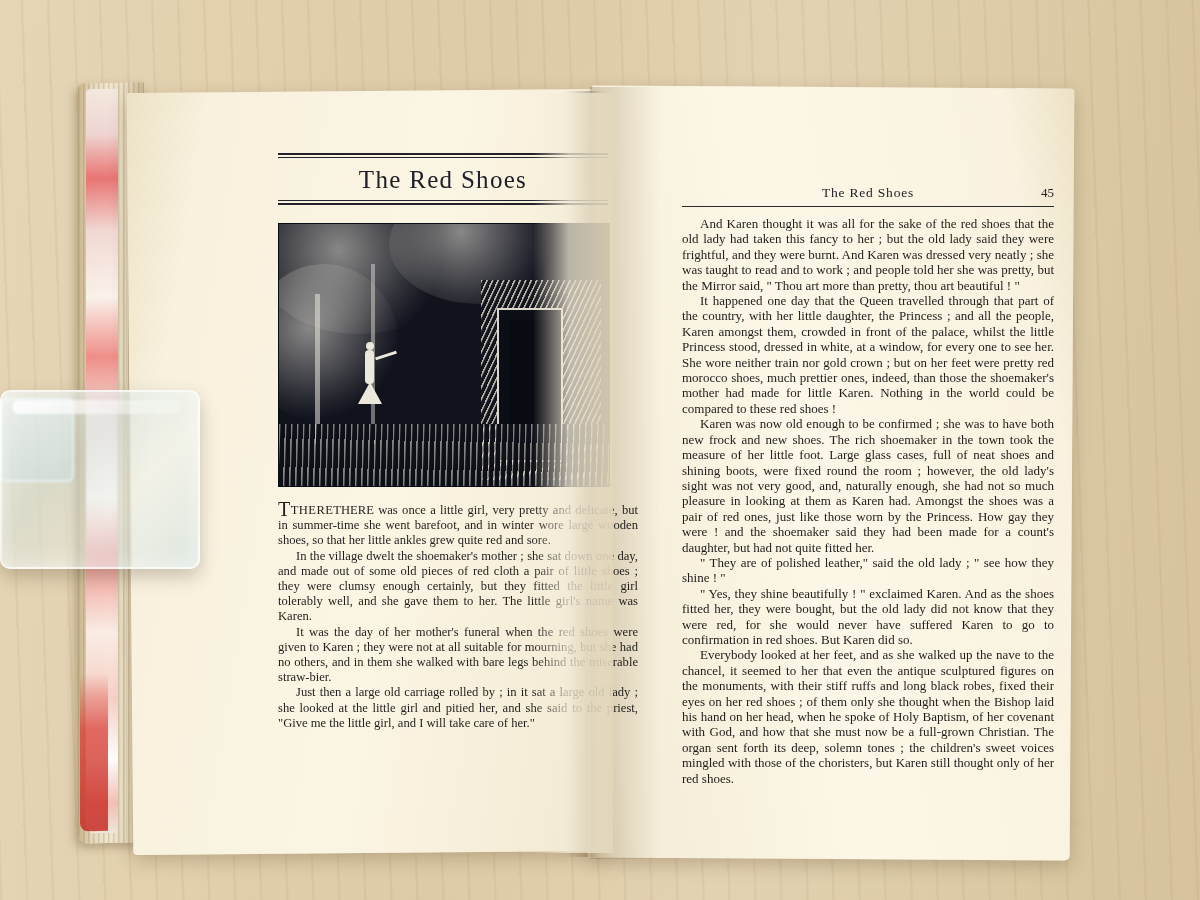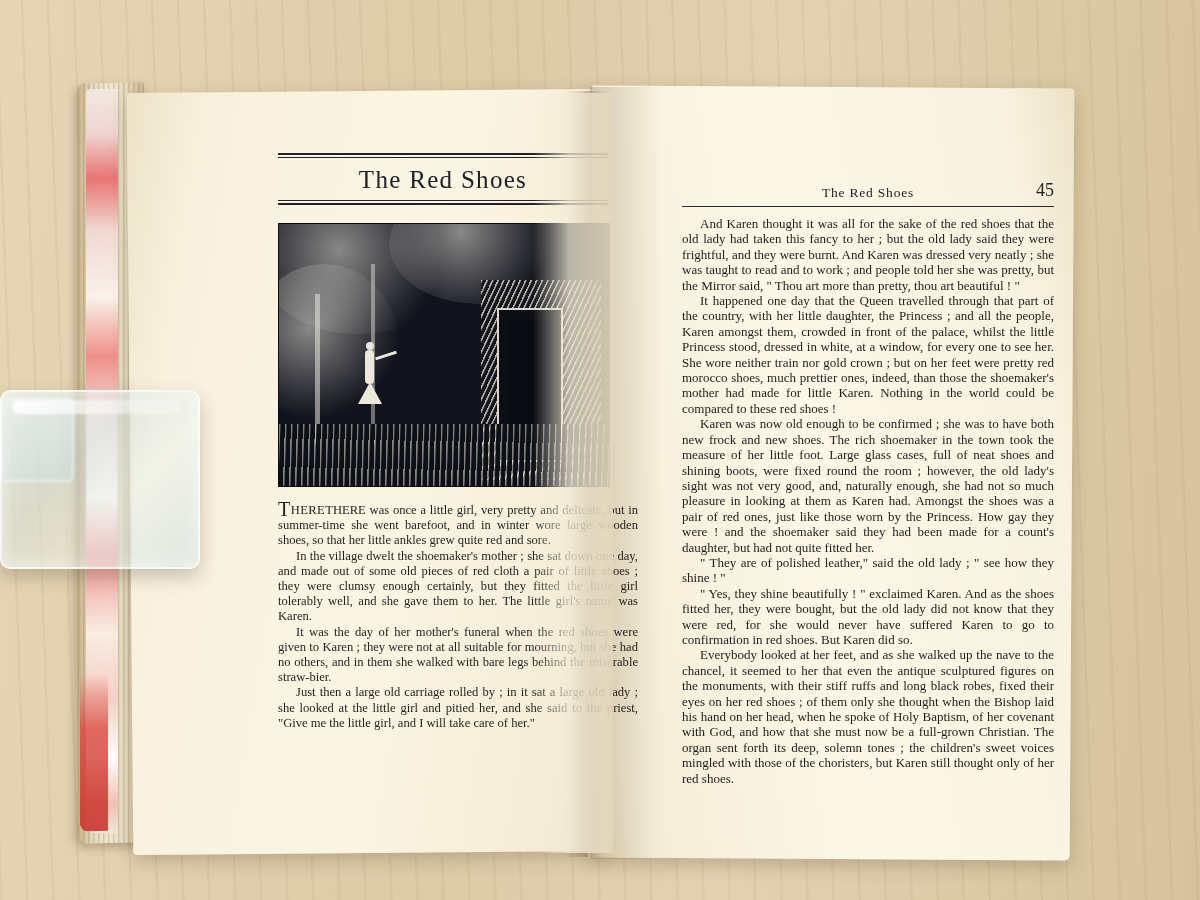--- a/index.html
+++ b/index.html
@@ -275,21 +275,21 @@
   }
   .running-title {
     font-size: 13.5px;
     letter-spacing: 0.8px;
     color: #22222a;
   }
   .folio {
     position: absolute;
     right: 0;
     bottom: 5px;
-    font-size: 18px;
+    font-size: 13px;
     color: #22222a;
   }
   #right-body {
     width: 372px;
     font-size: 13px;
     line-height: 15.4px;
     text-align: justify;
     color: #1e1d1b;
   }
   #right-body p { margin: 0; text-indent: 18px; }
@@ -385,21 +385,21 @@
         <div class="ill-door"></div>
         <div class="ill-man"></div>
         <div class="ill-figure" style="left:86px; top:126px; width:9px; height:34px; border-radius:4px;"></div>
         <div class="ill-figure" style="left:79px; top:158px; width:24px; height:22px; clip-path:polygon(50% 0,100% 100%,0 100%);"></div>
         <div class="ill-figure" style="left:87px; top:118px; width:8px; height:8px; border-radius:50%;"></div>
         <div class="ill-figure" style="left:96px; top:130px; width:22px; height:3px; transform:rotate(-18deg);"></div>
         <div class="ill-ground"></div>
       </div>
 
       <div class="body-col">
-        <p class="first"><span class="dropcap">T</span><span class="smallcaps">HERE</span><span>THERE was once a little girl, very pretty and delicate, but in summer-time she went barefoot, and in winter wore large wooden shoes, so that her little ankles grew quite red and sore.</span></p>
+        <p class="first"><span class="dropcap">T</span><span class="smallcaps">THERE</span><span>THERE was once a little girl, very pretty and delicate, but in summer-time she went barefoot, and in winter wore large wooden shoes, so that her little ankles grew quite red and sore.</span></p>
         <p>In the village dwelt the shoemaker's mother ; she sat down one day, and made out of some old pieces of red cloth a pair of little shoes ; they were clumsy enough certainly, but they fitted the little girl tolerably well, and she gave them to her. The little girl's name was Karen.</p>
         <p>It was the day of her mother's funeral when the red shoes were given to Karen ; they were not at all suitable for mourning, but she had no others, and in them she walked with bare legs behind the miserable straw-bier.</p>
         <p>Just then a large old carriage rolled by ; in it sat a large old lady ; she looked at the little girl and pitied her, and she said to the priest, "Give me the little girl, and I will take care of her."</p>
       </div>
     </div>
 
     <div class="left-fade"></div>
 
     <div class="page-inner" id="right-inner">
       <div class="running-head">

